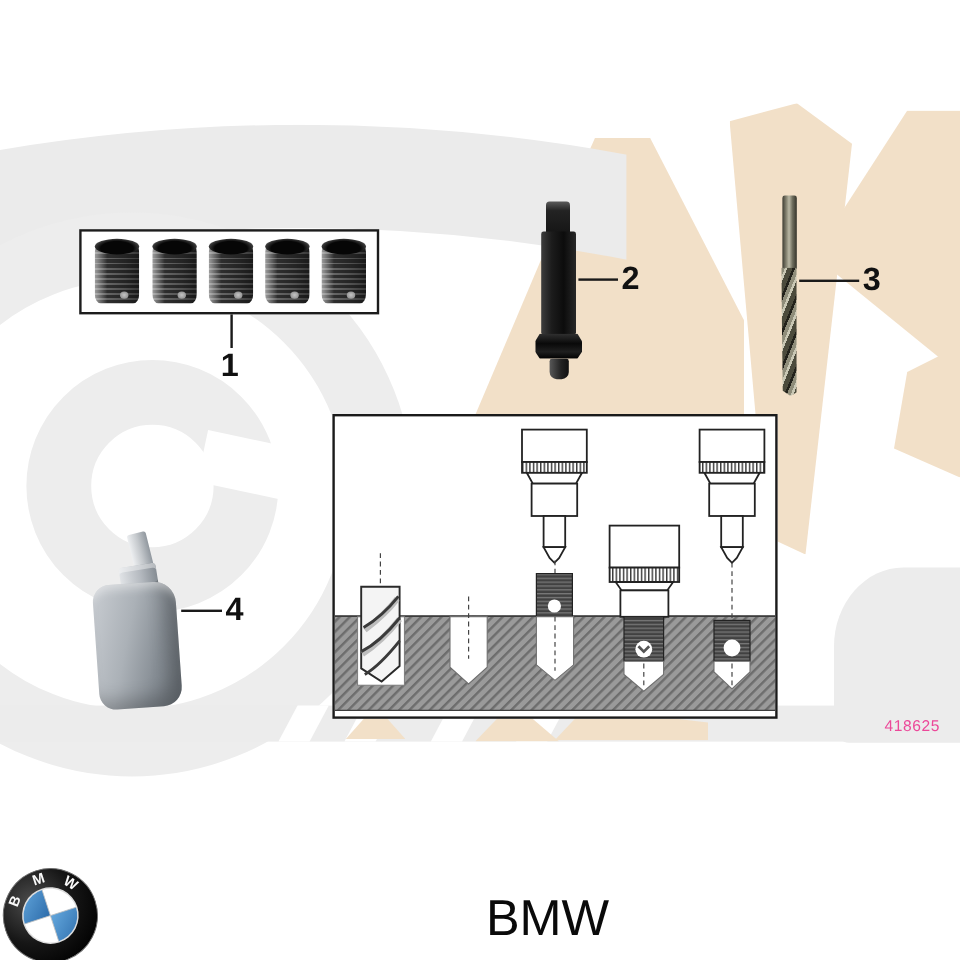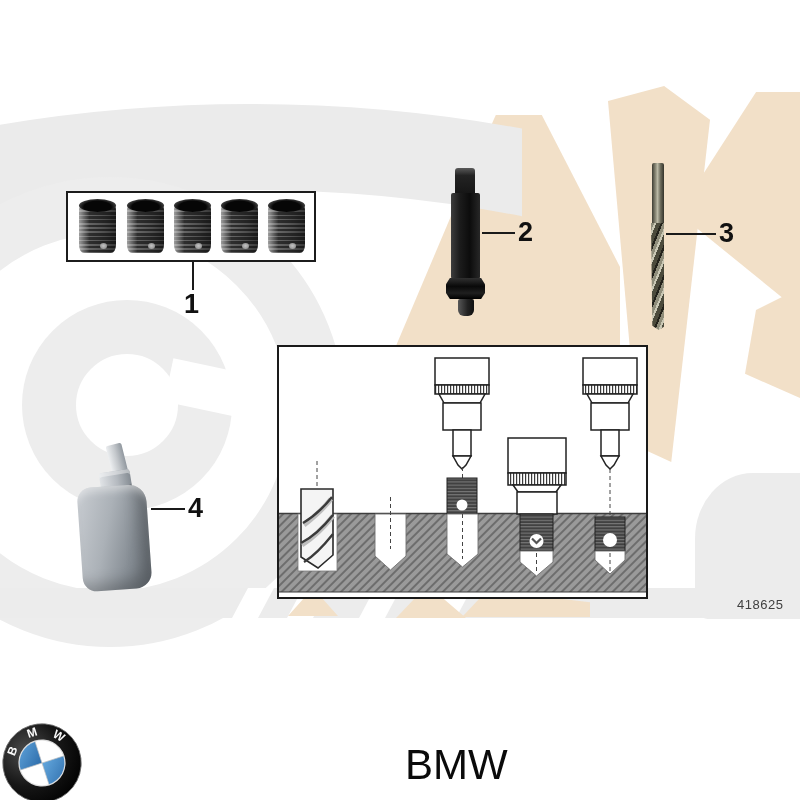--- a/index.html
+++ b/index.html
@@ -75,21 +75,21 @@
     background:linear-gradient(90deg,#edeff1,#c4c8cc 50%,#91989f);}
   .b4neck{left:100px;top:471px;width:31px;height:20px;border-radius:3px;transform:rotate(-9deg);
     background:linear-gradient(90deg,#e0e3e6,#b5bac0 55%,#858c93);
     box-shadow:inset 0 -4px 0 rgba(0,0,0,.15), inset 0 4px 0 rgba(255,255,255,.4);}
   .b4body{left:80px;top:486px;width:69px;height:104px;border-radius:14px 18px 16px 14px;transform:rotate(-4deg);
     background:linear-gradient(105deg,#c9cdd2 0%,#abb1b7 40%,#878e95 70%,#6d747b 100%);
     box-shadow:inset 0 10px 8px -6px rgba(255,255,255,.5), inset -10px -8px 14px rgba(0,0,0,.22);}
   
   .stepbox{left:277px;top:345px;width:367px;height:250px;border:2px solid #1a1a1a;background:#fff;}
   
-  .fig-num{left:737px;top:597px;font-size:13px;color:#404040;letter-spacing:.5px;}
+  .fig-num{left:737px;top:597px;font-size:13px;color:#ec4899;letter-spacing:.5px;}
   
   .logo{left:2px;top:723px;width:80px;height:80px;transform:rotate(-18deg);}
   .footer-text{left:405px;top:741px;display:flex;gap:13px;font-size:42px;color:#0a0a0a;white-space:nowrap;}
 </style>
 </head>
 <body>
 
 <div id="canvas">
 
   <div class="wm">

